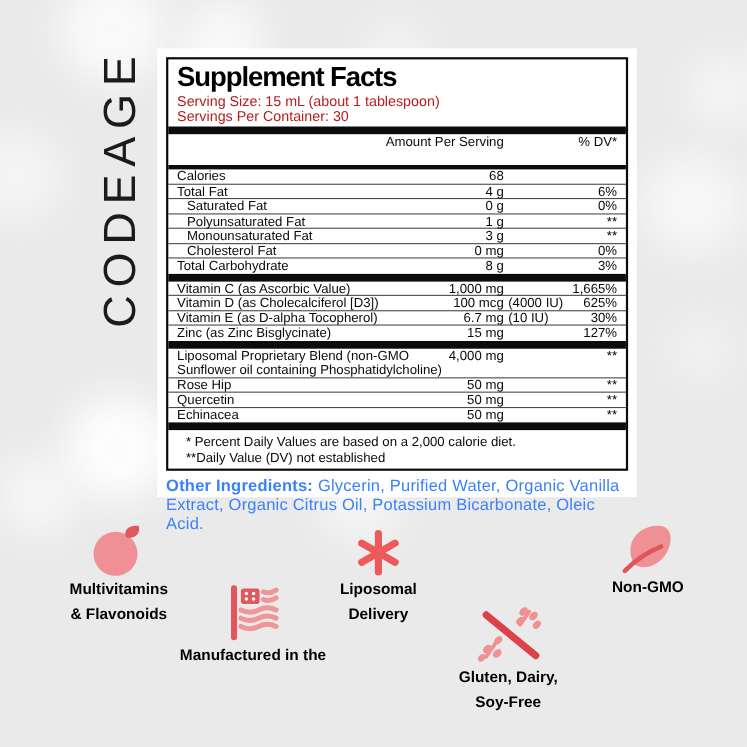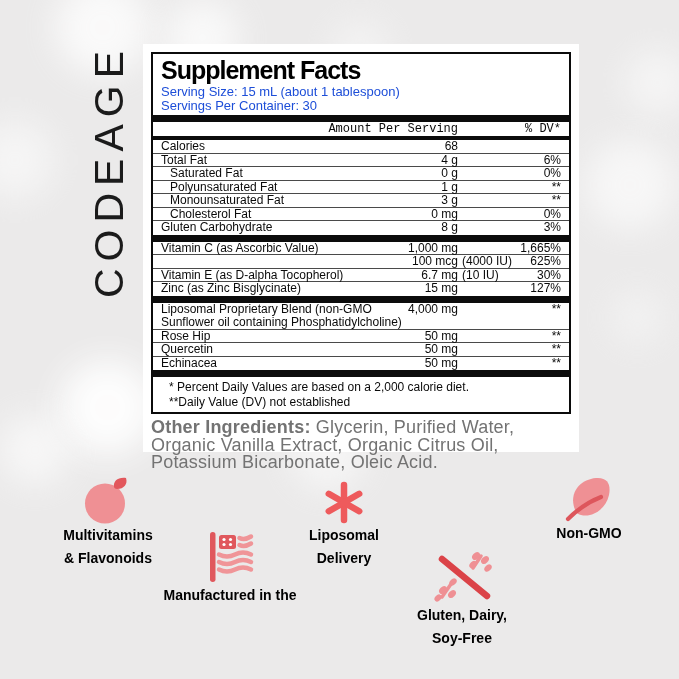--- a/index.html
+++ b/index.html
@@ -15,42 +15,42 @@
     position: absolute; left: 109px; top: 171px;
     transform: translate(-50%,-50%) rotate(-90deg);
     font-size: 41px; letter-spacing: 7px; color: #1b1b1b;
     white-space: nowrap; font-weight: 400;
   }
 
   
   .panel { position: absolute; left: 143px; top: 44px; width: 436px; height: 408px; background: #fff; }
   .facts-box { margin: 8px 8px 0 8px; border: 2.5px solid #0b0b0b; background: #fff; }
   .sf-title { font-size: 25px; line-height: 29px; font-weight: 700; letter-spacing: -1px; color: #000; padding: 2px 8px 0 8px; }
-  .sf-line { font-size: 13px; line-height: 14px; color: #1d4ed8; padding: 0 8px; }
+  .sf-line { font-size: 13px; line-height: 14px; color: #b91c1c; padding: 0 8px; }
   .bar { background: #0c0c0c; }
   .bar.thick { height: 7px; }
   .bar.med { height: 4px; }
   .bar.gap-top { margin-top: 2px; }
 
   .frow { position: relative; height: 13.5px; line-height: 13.5px; font-size: 12px; color: #0a0a0a; padding: 0 8px; white-space: nowrap; }
   .frow.twoline { height: 27px; }
   .frow.sep { border-bottom: 1px solid #4a4a4a; }
-  .frow.hdr { height: 14px; line-height: 14px; font-family: Liberation Mono, monospace; }
+  .frow.hdr { height: 28px; line-height: 14px; }
   .frow .nm { display: inline; }
   .frow.indent .nm { padding-left: 9px; }
   .frow .nm2 { position: absolute; left: 8px; top: 13.5px; }
   .frow .amt { position: absolute; left: 168px; width: 137px; top: 0; text-align: right; }
   .frow .sfx { position: absolute; left: 309px; top: 0; }
   .frow .dv { position: absolute; right: 8px; top: 0; text-align: right; }
 
   .sf-note { font-size: 12px; line-height: 14.5px; color: #0a0a0a; padding: 0 16px; }
   .sf-note.first { padding-top: 3px; }
   .sf-note.last { padding-bottom: 3px; }
 
-  .other-ing { margin-top: 5px; padding: 0 0 0 8px; font-size: 18px; line-height: 17.5px; color: #737373; letter-spacing: 0.2px; width: 428px; }
+  .other-ing { margin-top: 5px; padding: 0 0 0 8px; font-size: 15px; line-height: 17.5px; color: #3b82f6; letter-spacing: 0.2px; width: 428px; }
   .other-ing b { font-weight: 700; }
 
   
   .badge { position: absolute; text-align: center; color: #000000; }
   .badge .cap { font-size: 14px; font-weight: 700; line-height: 22.5px; white-space: nowrap; }
   .badge svg { display: inline-block; }
   .badge .icon-wrap { line-height: 0; }
 </style>
 </head>
 <body>
@@ -82,24 +82,24 @@
       </div>
       <div class="bar med"></div>
 
       <div>
           <div class="frow sep"><span class="nm">Calories</span><span class="amt">68</span></div>
           <div class="frow sep"><span class="nm">Total Fat</span><span class="amt">4 g</span><span class="dv">6%</span></div>
           <div class="frow indent sep"><span class="nm">Saturated Fat</span><span class="amt">0 g</span><span class="dv">0%</span></div>
           <div class="frow indent sep"><span class="nm">Polyunsaturated Fat</span><span class="amt">1 g</span><span class="dv">**</span></div>
           <div class="frow indent sep"><span class="nm">Monounsaturated Fat</span><span class="amt">3 g</span><span class="dv">**</span></div>
           <div class="frow indent sep"><span class="nm">Cholesterol Fat</span><span class="amt">0 mg</span><span class="dv">0%</span></div>
-          <div class="frow"><span class="nm">Gluten Carbohydrate</span><span class="amt">8 g</span><span class="dv">3%</span></div>
+          <div class="frow"><span class="nm">Total Carbohydrate</span><span class="amt">8 g</span><span class="dv">3%</span></div>
           <div class="bar thick"></div>
           <div class="frow sep"><span class="nm">Vitamin C (as Ascorbic Value)</span><span class="amt">1,000 mg</span><span class="dv">1,665%</span></div>
-          <div class="frow sep"><span class="amt">100 mcg</span><span class="sfx">(4000 IU)</span><span class="dv">625%</span></div>
+          <div class="frow sep"><span class="nm">Vitamin D (as Cholecalciferol [D3])</span><span class="amt">100 mcg</span><span class="sfx">(4000 IU)</span><span class="dv">625%</span></div>
           <div class="frow sep"><span class="nm">Vitamin E (as D-alpha Tocopherol)</span><span class="amt">6.7 mg</span><span class="sfx">(10 IU)</span><span class="dv">30%</span></div>
           <div class="frow"><span class="nm">Zinc (as Zinc Bisglycinate)</span><span class="amt">15 mg</span><span class="dv">127%</span></div>
           <div class="bar thick"></div>
           <div class="frow twoline sep"><span class="nm">Liposomal Proprietary Blend (non-GMO</span><div class="nm2">Sunflower oil containing Phosphatidylcholine)</div><span class="amt">4,000 mg</span><span class="dv">**</span></div>
           <div class="frow sep"><span class="nm">Rose Hip</span><span class="amt">50 mg</span><span class="dv">**</span></div>
           <div class="frow sep"><span class="nm">Quercetin</span><span class="amt">50 mg</span><span class="dv">**</span></div>
           <div class="frow"><span class="nm">Echinacea</span><span class="amt">50 mg</span><span class="dv">**</span></div>
           <div class="bar thick"></div>
         </div>
 

